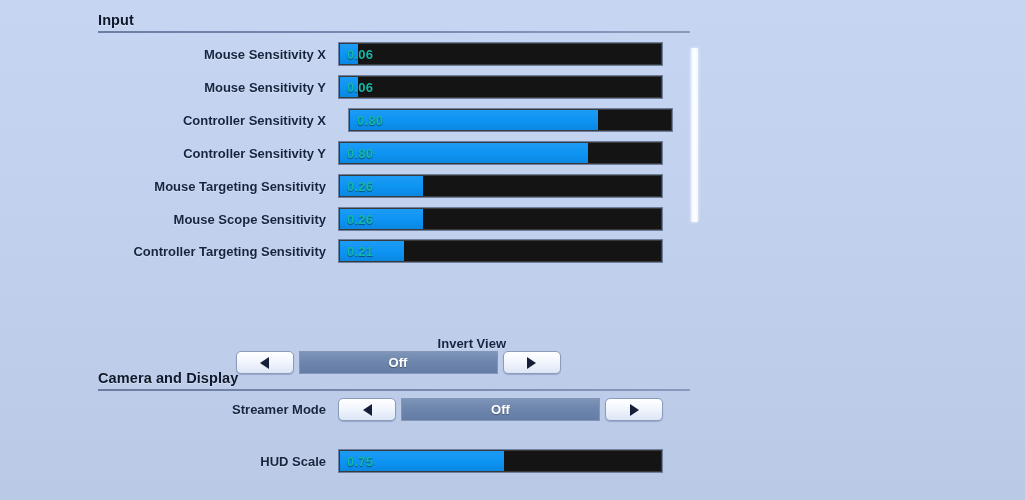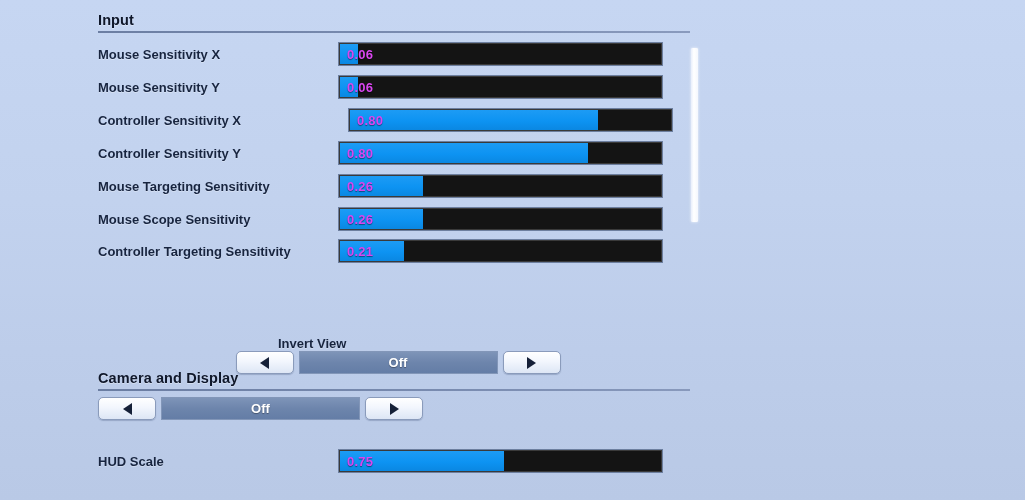--- a/index.html
+++ b/index.html
@@ -59,20 +59,21 @@
     position: absolute;
     left: 0;
     height: 26px;
     width: 600px;
     display: flex;
     align-items: center;
   }
 
   .row-label {
     width: 240px;
+    text-align: right;
     padding-right: 12px;
     font-size: 13px;
     font-weight: bold;
     color: #17243f;
     letter-spacing: 0.0px;
     white-space: nowrap;
     text-shadow: 0 1px 0 rgba(255,255,255,0.3);
   }
 
   
@@ -97,33 +98,33 @@
   }
   .slider-value {
     position: absolute;
     left: 8px;
     top: 0;
     height: 100%;
     display: flex;
     align-items: center;
     font-size: 13px;
     font-weight: bold;
-    color: #d946ef;
+    color: #14b8a6;
     text-shadow: 0 1px 1px rgba(0,0,0,0.45);
     z-index: 2;
     letter-spacing: 0.2px;
   }
 
   
   .option {
     position: relative;
     width: 325px;
     height: 24px;
     display: flex;
-    align-items: flex-start;
+    align-items: flex-end;
     justify-content: space-between;
   }
   .opt-arrow {
     width: 58px;
     height: 23px;
     border-radius: 5px;
     border: 1px solid #8a9bbb;
     background: linear-gradient(180deg, #ffffff 0%, #f2f6fd 45%, #dde6f5 100%);
     display: flex;
     align-items: center;
@@ -252,20 +253,21 @@
           <div class="opt-arrow right">
             <span class="tri"></span>
           </div>
         </div>
       </div>
       <div class="section-header" style="top: 370px;">
         <div class="section-title">Camera and Display</div>
         <div class="section-rule"></div>
       </div>
       <div class="row" style="top: 396px;">
+        <div class="row-label">Streamer Mode</div>
         <div class="option">
           <div class="opt-arrow left">
             <span class="tri"></span>
           </div>
           <div class="opt-value">Off</div>
           <div class="opt-arrow right">
             <span class="tri"></span>
           </div>
         </div>
       </div>

